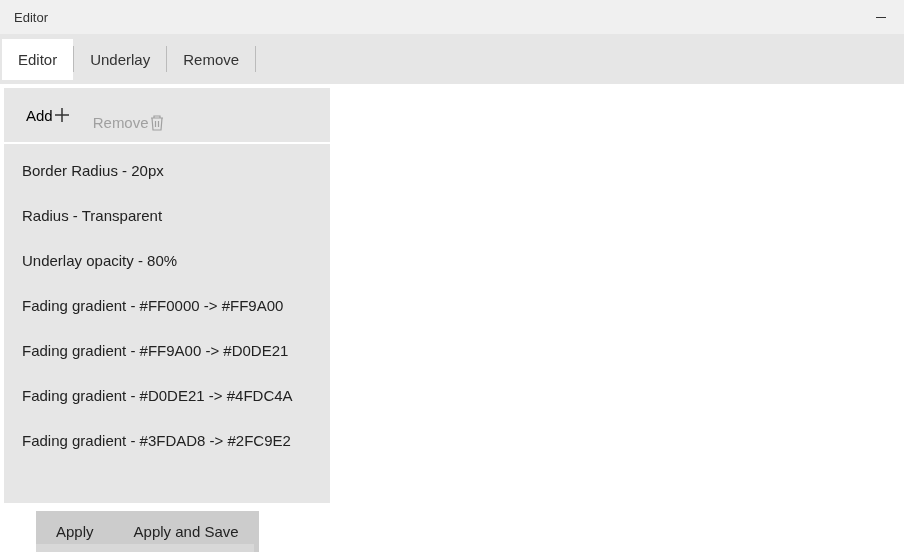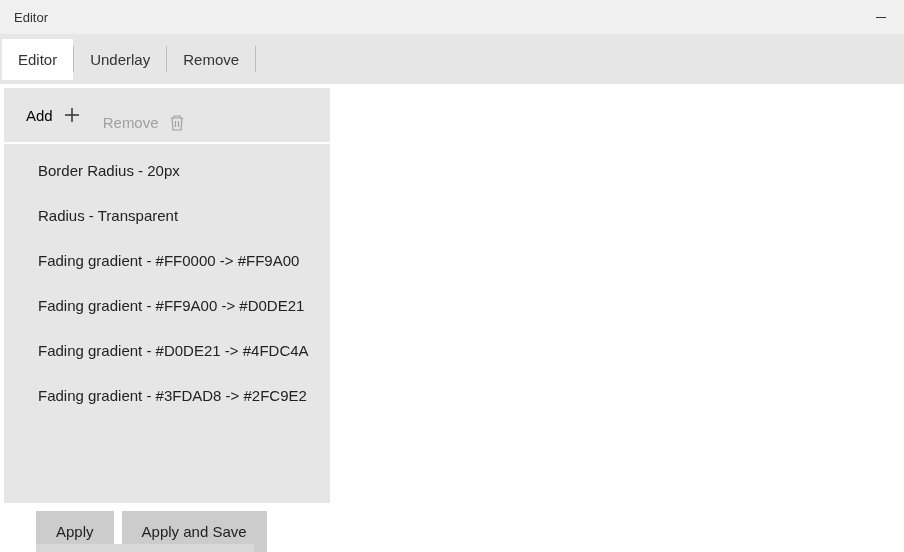--- a/index.html
+++ b/index.html
@@ -13,32 +13,32 @@
     .tabbar { height: 50px; background: #e6e6e6; display: flex; align-items: center; padding-left: 2px; }
     .tab { padding: 12px 16px; font-size: 15px; color: #333; cursor: pointer; }
     .tab.active { background: #fff; }
     .tab-sep { width: 1px; height: 26px; background: #bbb; }
     
     .main { display: flex; height: calc(100% - 84px); position: relative; }
     
     .sidebar { width: 330px; display: flex; flex-direction: column; padding-left: 4px; padding-top: 4px; }
     
     .toolbar { height: 54px; background: #e6e6e6; display: flex; align-items: center; padding-left: 14px; gap: 6px; }
-    .tool-btn { display: flex; align-items: center; gap: 10px; font-size: 15px; padding: 6px 8px; cursor: pointer; }
+    .tool-btn { display: flex; align-items: center; font-size: 15px; padding: 6px 8px; cursor: pointer; }
     .tool-btn.disabled { color: #a0a0a0; margin-top: 15px; }
     .tool-icon { display: inline-flex; }
     
-    .list-wrap { flex: 1; background: #e6e6e6; margin-top: 2px; position: relative; overflow: hidden; padding-left: 16px; }
+    .list-wrap { flex: 1; background: #e6e6e6; margin-top: 2px; position: relative; overflow: hidden; }
     .list { height: 100%; overflow-y: auto; padding: 4px 6px 4px 4px; }
     .list-item { background: #e6e6e6; padding: 14px 14px; font-size: 15px; color: #222; cursor: pointer; margin-bottom: 0; }
     .list::-webkit-scrollbar { width: 6px; }
     .list::-webkit-scrollbar-track { background: transparent; }
     .list::-webkit-scrollbar-thumb { background: #8a8a8a; border-radius: 3px; }
     
-    .actions { display: flex; gap: 8px; padding: 8px 32px 0 32px; }
+    .actions { display: flex; padding: 8px 32px 0 32px; }
     .action-btn { background: #ccc; border: none; padding: 12px 20px; font-size: 15px; color: #222; cursor: pointer; }
     
     .ghost-btn { position: absolute; bottom: 0; left: 36px; width: 218px; height: 8px; background: #d8d8d8; }
     
     .content { flex: 1; background: #fff; }
   </style>
 </head>
 <body>
 
 <div class="titlebar">
@@ -79,20 +79,21 @@
               <path d="M2 4h12M5 4V2h6v2M3 4l1 12h8l1-12M6.5 7v6M9.5 7v6" stroke="#a0a0a0" stroke-width="1.2" fill="none"></path>
             </svg>
         </span>
       </div>
     </div>
 
     <div class="list-wrap">
       <div class="list">
         <div class="list-item"><span>Border Radius - 20px</span></div>
         <div class="list-item"><span>Radius - Transparent</span></div>
+        <div class="list-item"><span>Underlay opacity - 80%</span></div>
         <div class="list-item"><span>Fading gradient - #FF0000 -&gt; #FF9A00</span></div>
         <div class="list-item"><span>Fading gradient - #FF9A00 -&gt; #D0DE21</span></div>
         <div class="list-item"><span>Fading gradient - #D0DE21 -&gt; #4FDC4A</span></div>
         <div class="list-item"><span>Fading gradient - #3FDAD8 -&gt; #2FC9E2</span></div>
       </div>
     </div>
 
     <div class="actions">
       <button class="action-btn"><span>Apply</span></button>
       <button class="action-btn"><span>Apply and Save</span></button>

